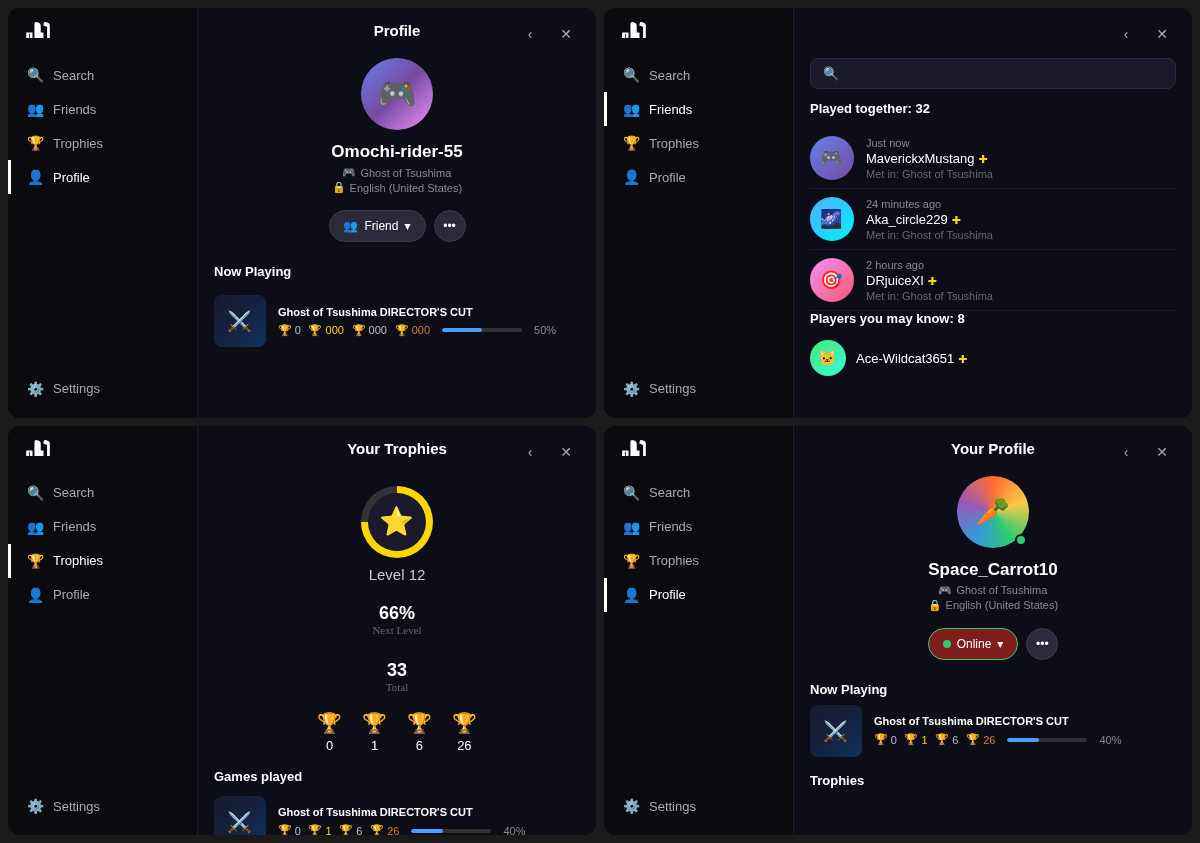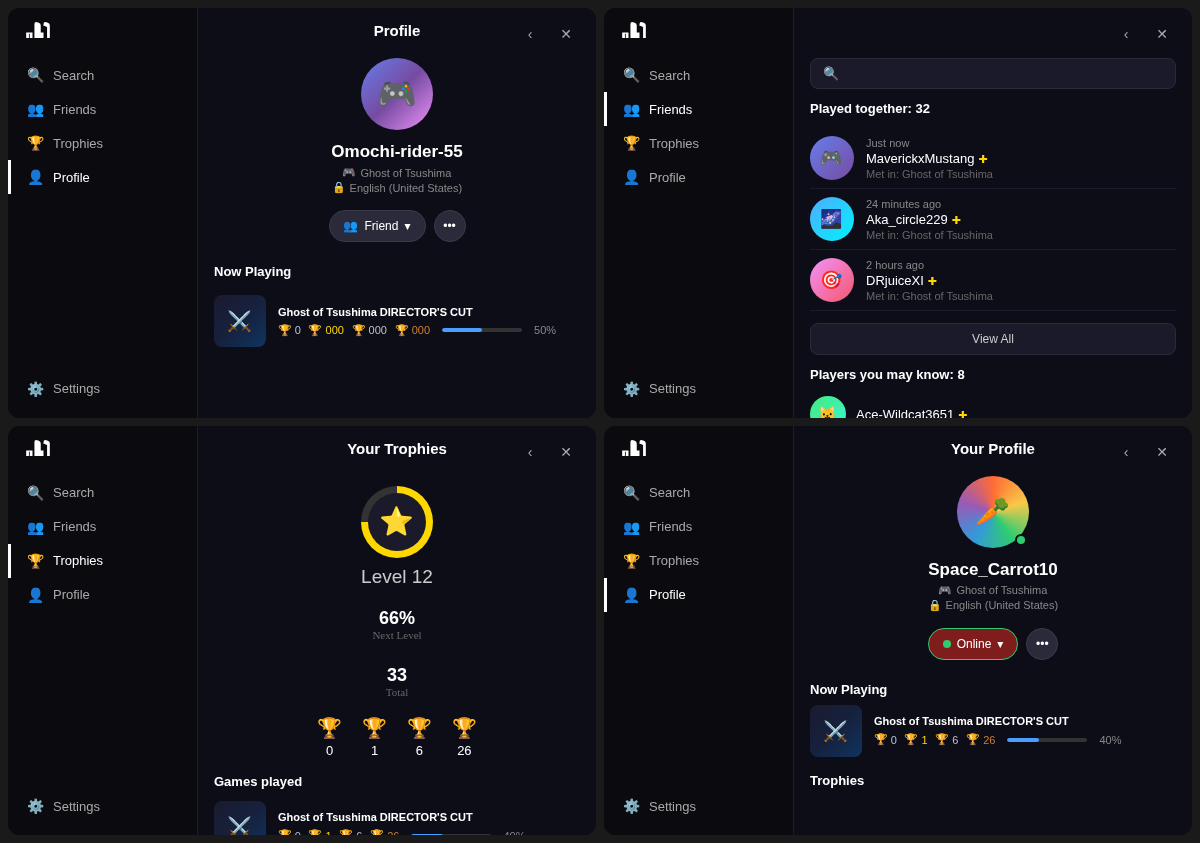--- a/index.html
+++ b/index.html
@@ -351,21 +351,21 @@
       height: 58px;
       border-radius: 50%;
       background: #1a1a2a;
       display: flex;
       align-items: center;
       justify-content: center;
       font-size: 28px;
     }
     .level-text {
       color: #ccc;
-      font-size: 19px;
+      font-size: 15px;
     }
     .trophy-stats {
       display: flex;
       gap: 24px;
       margin: 10px 0;
       flex-direction: column;
     }
     .trophy-stat {
       text-align: center;
     }
@@ -612,21 +612,20 @@
       <div class="friend-card">
         <div class="friend-avatar" style="width:44px;height:44px;border-radius:50%;background:linear-gradient(135deg,#f093fb,#f5576c);display:flex;align-items:center;justify-content:center;font-size:18px;">🎯</div>
         <div class="friend-info">
           <div class="friend-time">2 hours ago</div>
           <div class="friend-name">
             <span>DRjuiceXI</span><span class="psplus-badge">✚</span>
           </div>
           <div class="friend-met">Met in: Ghost of Tsushima</div>
         </div>
       </div>
-      <button class="view-all-btn">View All</button>
       <div class="players-know-header">Players you may know: 8</div>
       <div class="player-know-card">
         <div style="width:36px;height:36px;border-radius:50%;background:linear-gradient(135deg,#43e97b,#38f9d7);display:flex;align-items:center;justify-content:center;font-size:15px;">🐱</div>
         <div class="player-know-name">
           <span>Ace-Wildcat3651</span><span class="psplus-badge">✚</span>
         </div>
       </div>
     </div>
   </div>
 </div>

